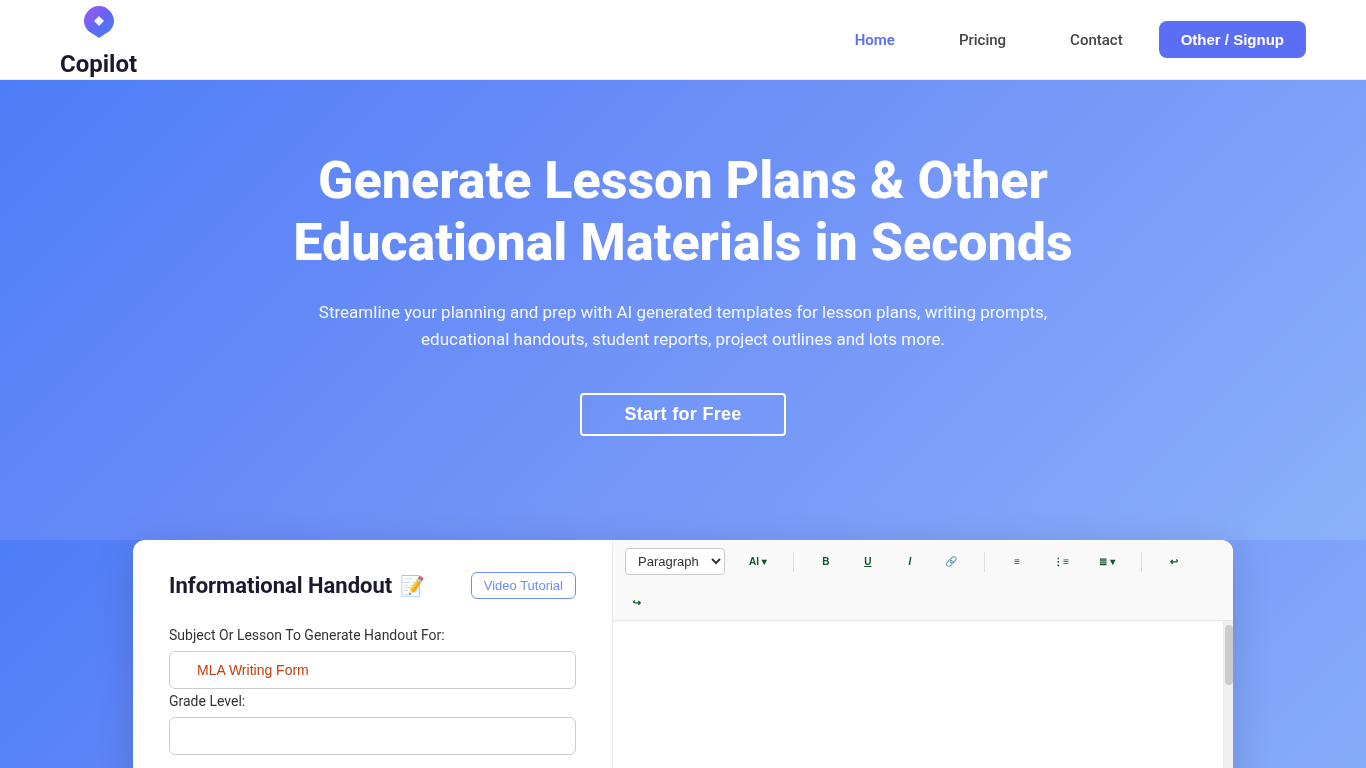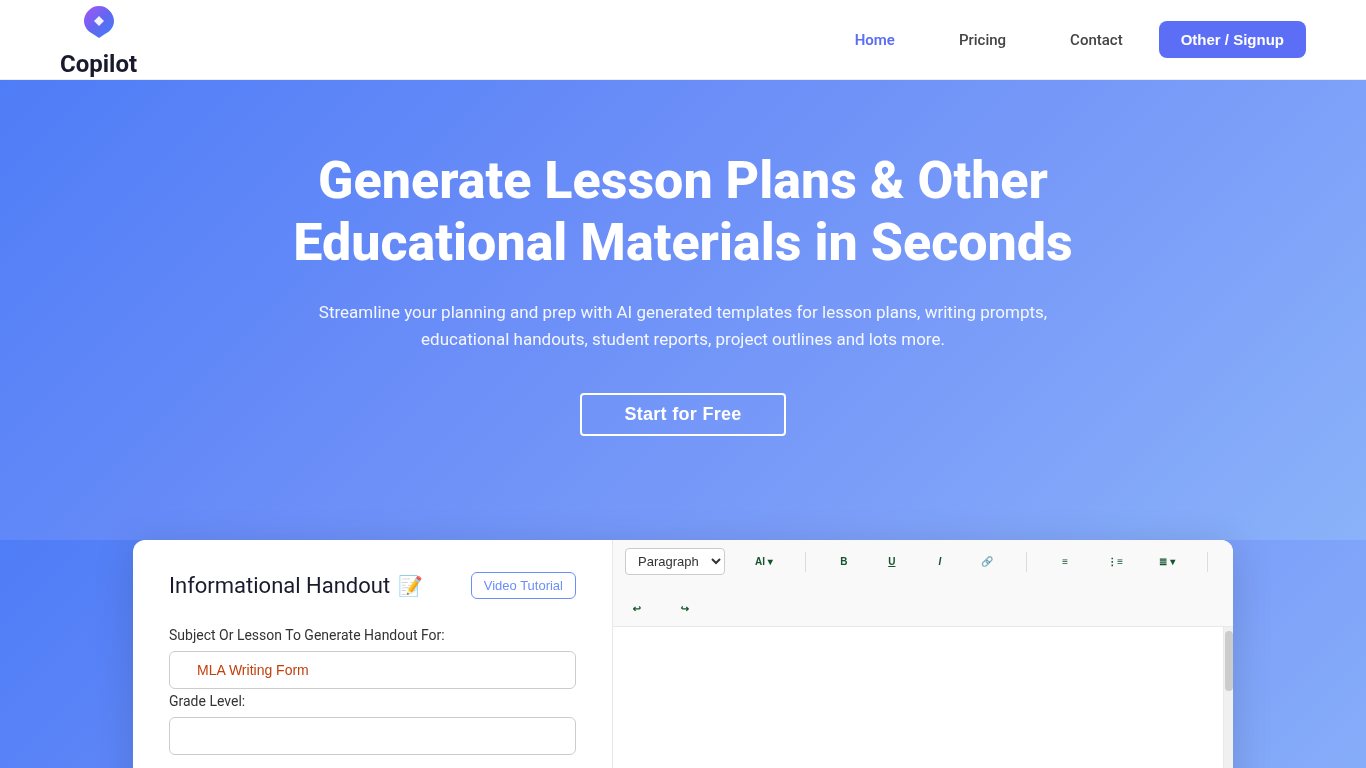--- a/index.html
+++ b/index.html
@@ -117,21 +117,21 @@
       flex-shrink: 0;
     }
     .demo-header {
       display: flex;
       align-items: center;
       justify-content: space-between;
       margin-bottom: 28px;
     }
     .demo-title {
       font-size: 22px;
-      font-weight: 400;
+      font-weight: 700;
       color: #1a1a2e;
       display: flex;
       align-items: center;
       gap: 8px;
     }
     .edit-icon {
       font-size: 20px;
     }
     .video-tutorial-btn {
       border: 1.5px solid #6b8ef8;
@@ -162,21 +162,21 @@
 
     
     .demo-right {
       flex: 1;
       display: flex;
       flex-direction: column;
     }
     .editor-toolbar {
       display: flex;
       align-items: center;
-      gap: 24px;
+      gap: 18px;
       padding: 8px 12px;
       border-bottom: 1px solid #e8e8e8;
       background: #f9f9f9;
       flex-wrap: wrap;
     }
     .toolbar-select {
       border: 1px solid #ccc;
       border-radius: 4px;
       padding: 4px 8px;
       font-size: 13px;

